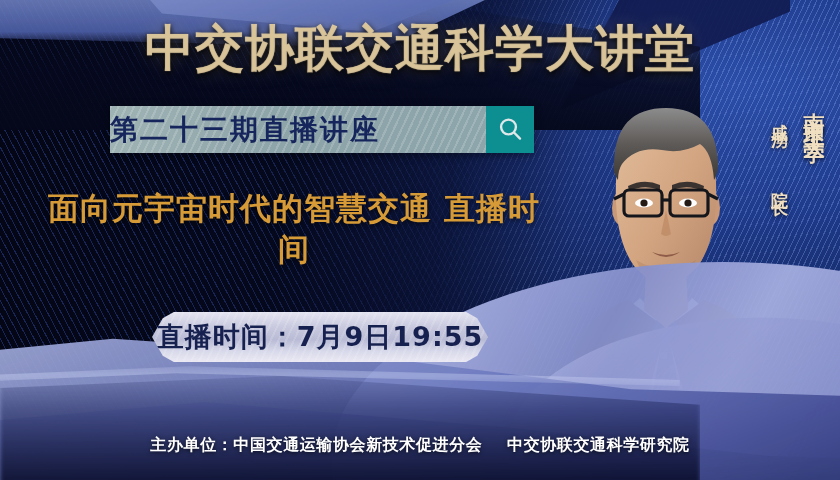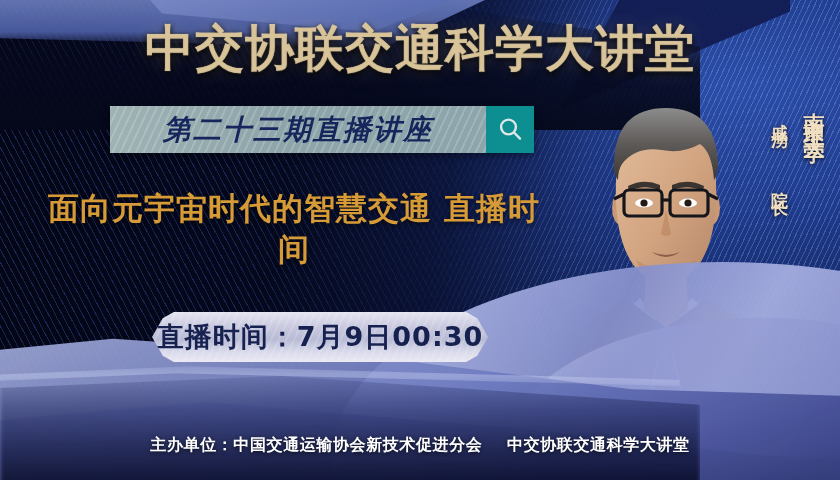--- a/index.html
+++ b/index.html
@@ -136,23 +136,22 @@
 
   
   .sub-banner{
     position:absolute;left:110px;top:106px;width:424px;height:47px;
     display:flex;align-items:stretch;
     box-shadow:0 2px 8px rgba(0,0,0,.45);
   }
   .sub-banner .sb-body{
     position:relative;flex:1;
     background:linear-gradient(90deg,#9fb3b4 0%, #8da4a9 45%, #8da6ab 100%);
-    display:flex;align-items:center;justify-content:center;
+    display:flex;align-items:center;justify-content:flex-start;
     overflow:hidden;
-    font-style:italic;
   }
   .sub-banner .sb-body::after{
     content:"";position:absolute;inset:0;
     background-image:repeating-linear-gradient(115deg,
       rgba(255,255,255,.30) 0px, rgba(255,255,255,.30) 2px,
       rgba(0,0,0,0) 2px, rgba(0,0,0,0) 7px);
     opacity:.55;pointer-events:none;
   }
   .sub-banner .sb-text{
     position:relative;z-index:2;
@@ -333,21 +332,21 @@
         <circle cx="11.5" cy="11" r="7.4"></circle>
         <path d="M17 16.5 L23 22.6"></path>
       </svg>
     </div>
   </div>
 
   <div class="topic">面向元宇宙时代的智慧交通
 直播时间</div>
 
   <div class="time-pill">
-    <span class="tp-text">直播时间：7月9日00:30</span>
+    <span class="tp-text">直播时间：7月9日19:55</span>
   </div>
 
   <div class="v-col v-org">南京理工大学</div>
   <div class="v-col v-name">戚湧  院长</div>
 
-  <div class="footer">主办单位：中国交通运输协会新技术促进分会    中交协联交通科学大讲堂</div>
+  <div class="footer">主办单位：中国交通运输协会新技术促进分会    中交协联交通科学研究院</div>
 
 </div>
 
 </body></html>

